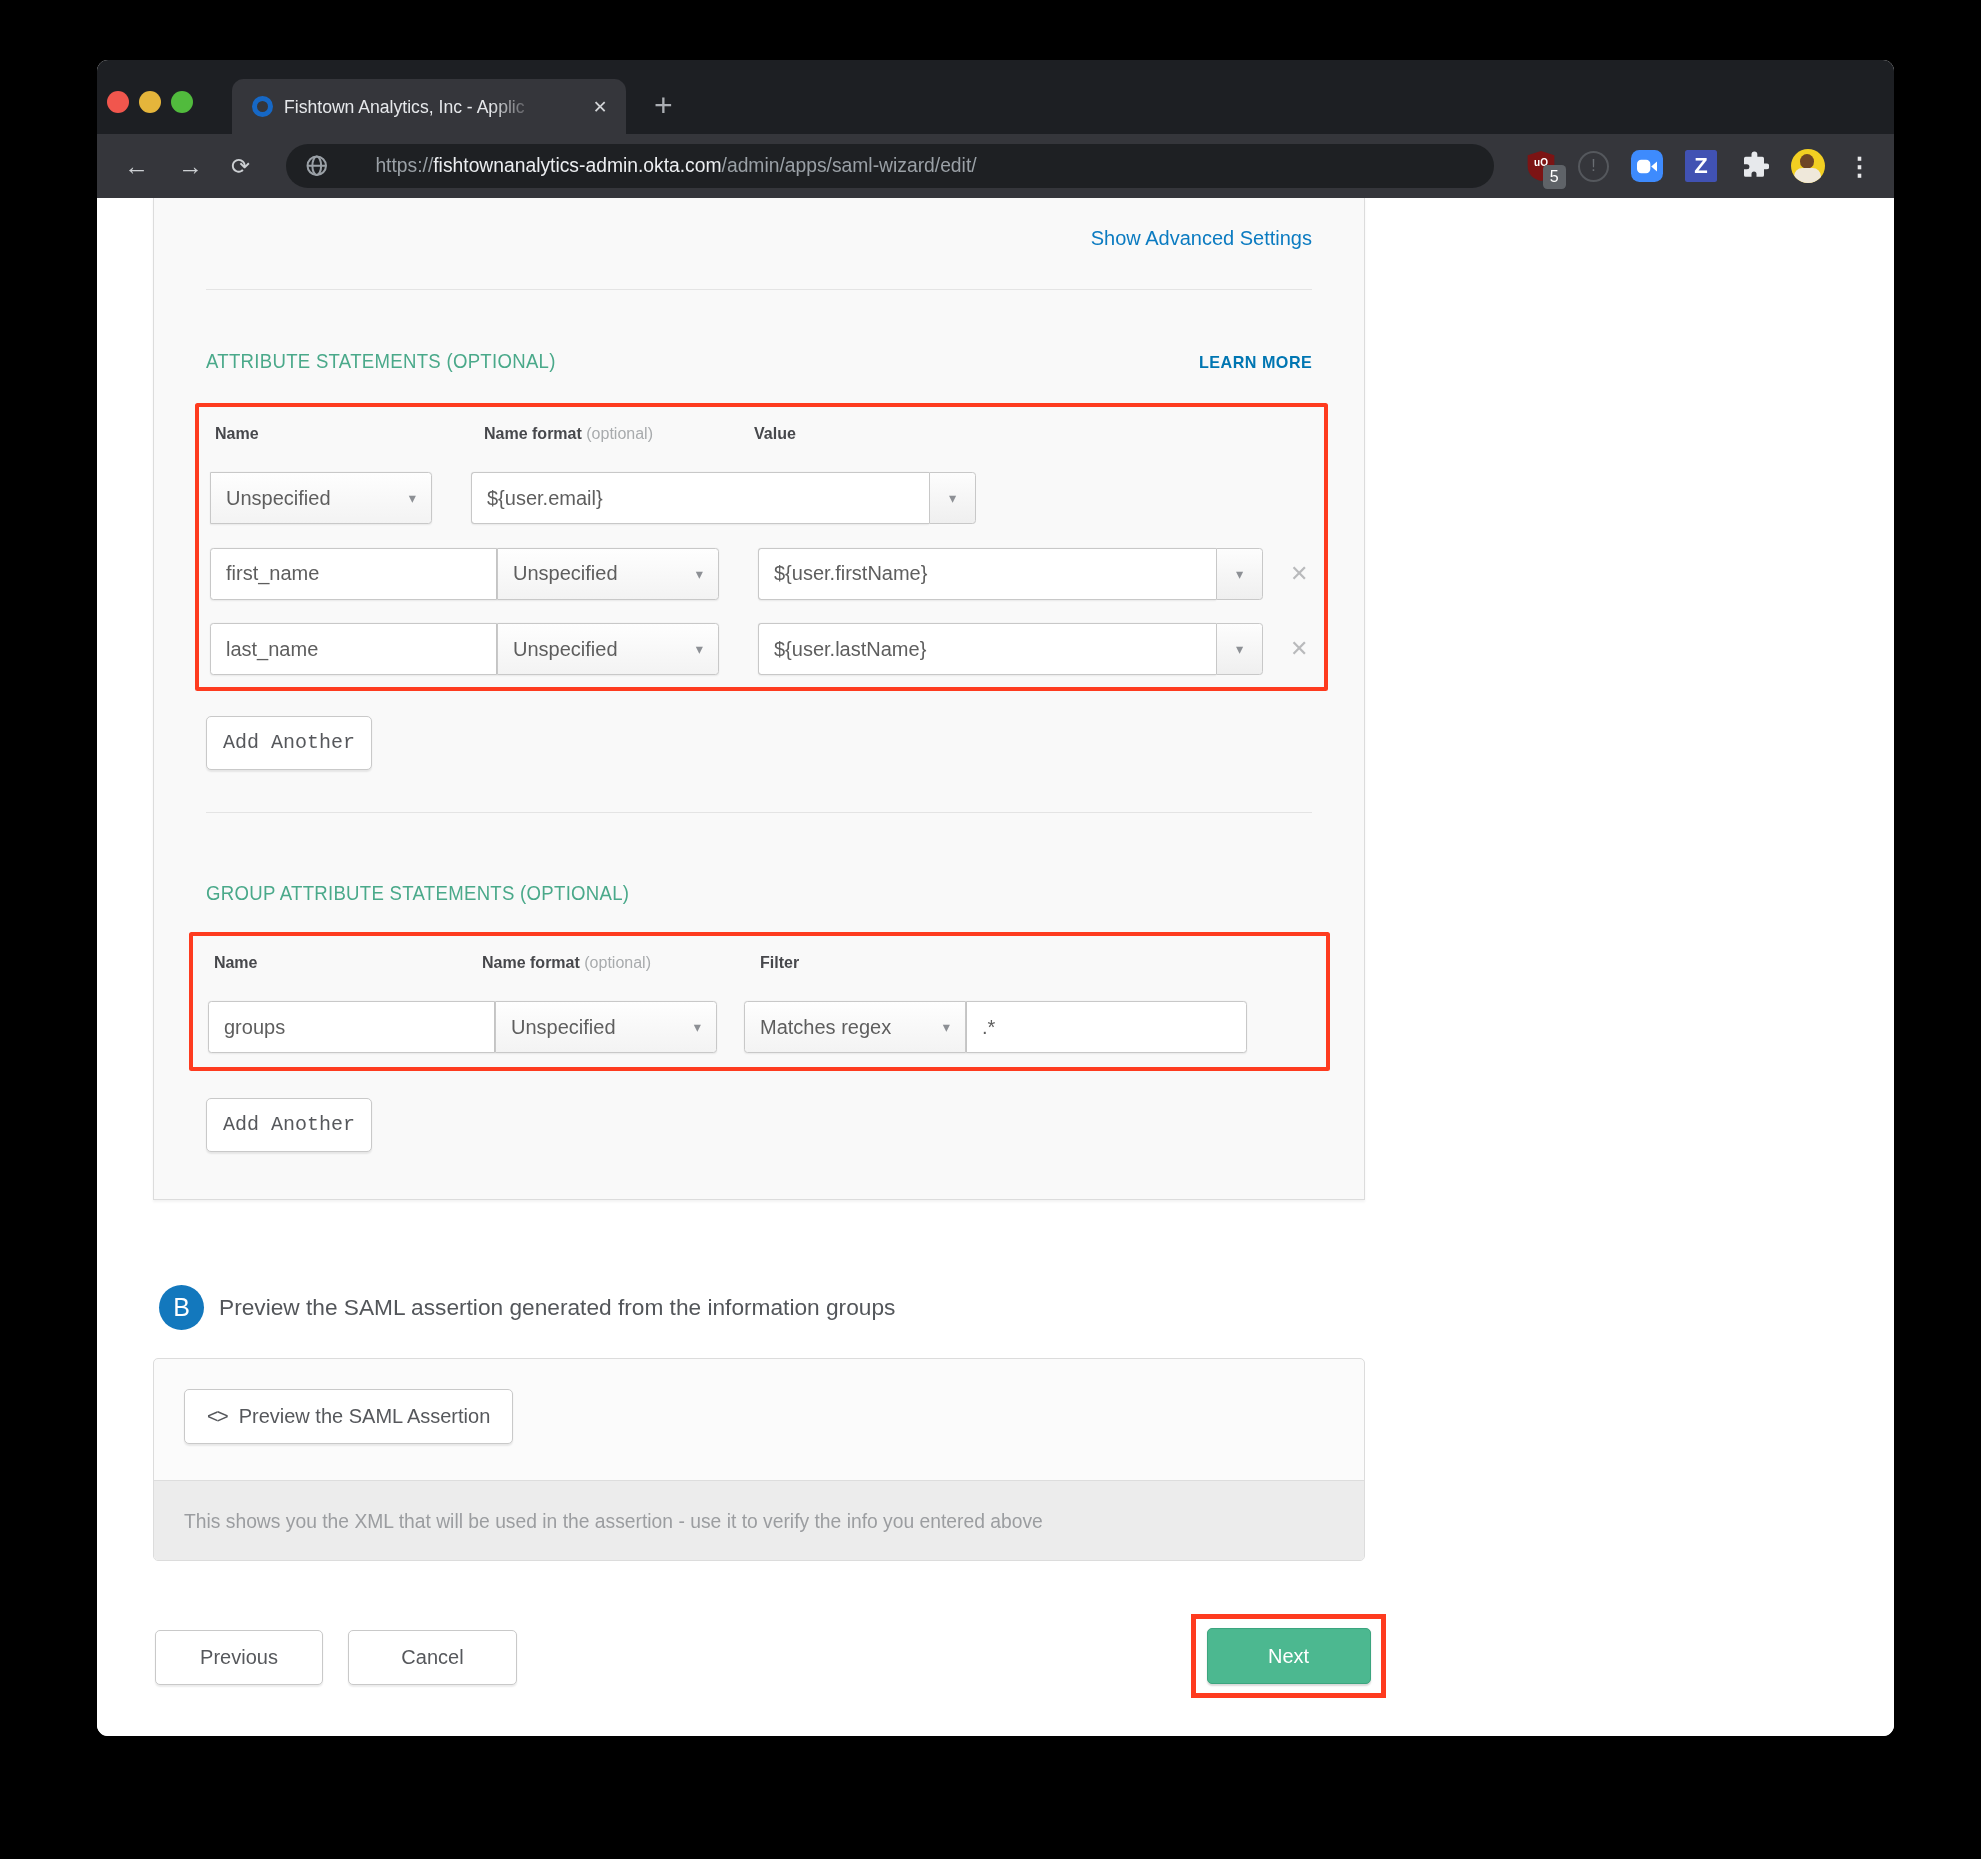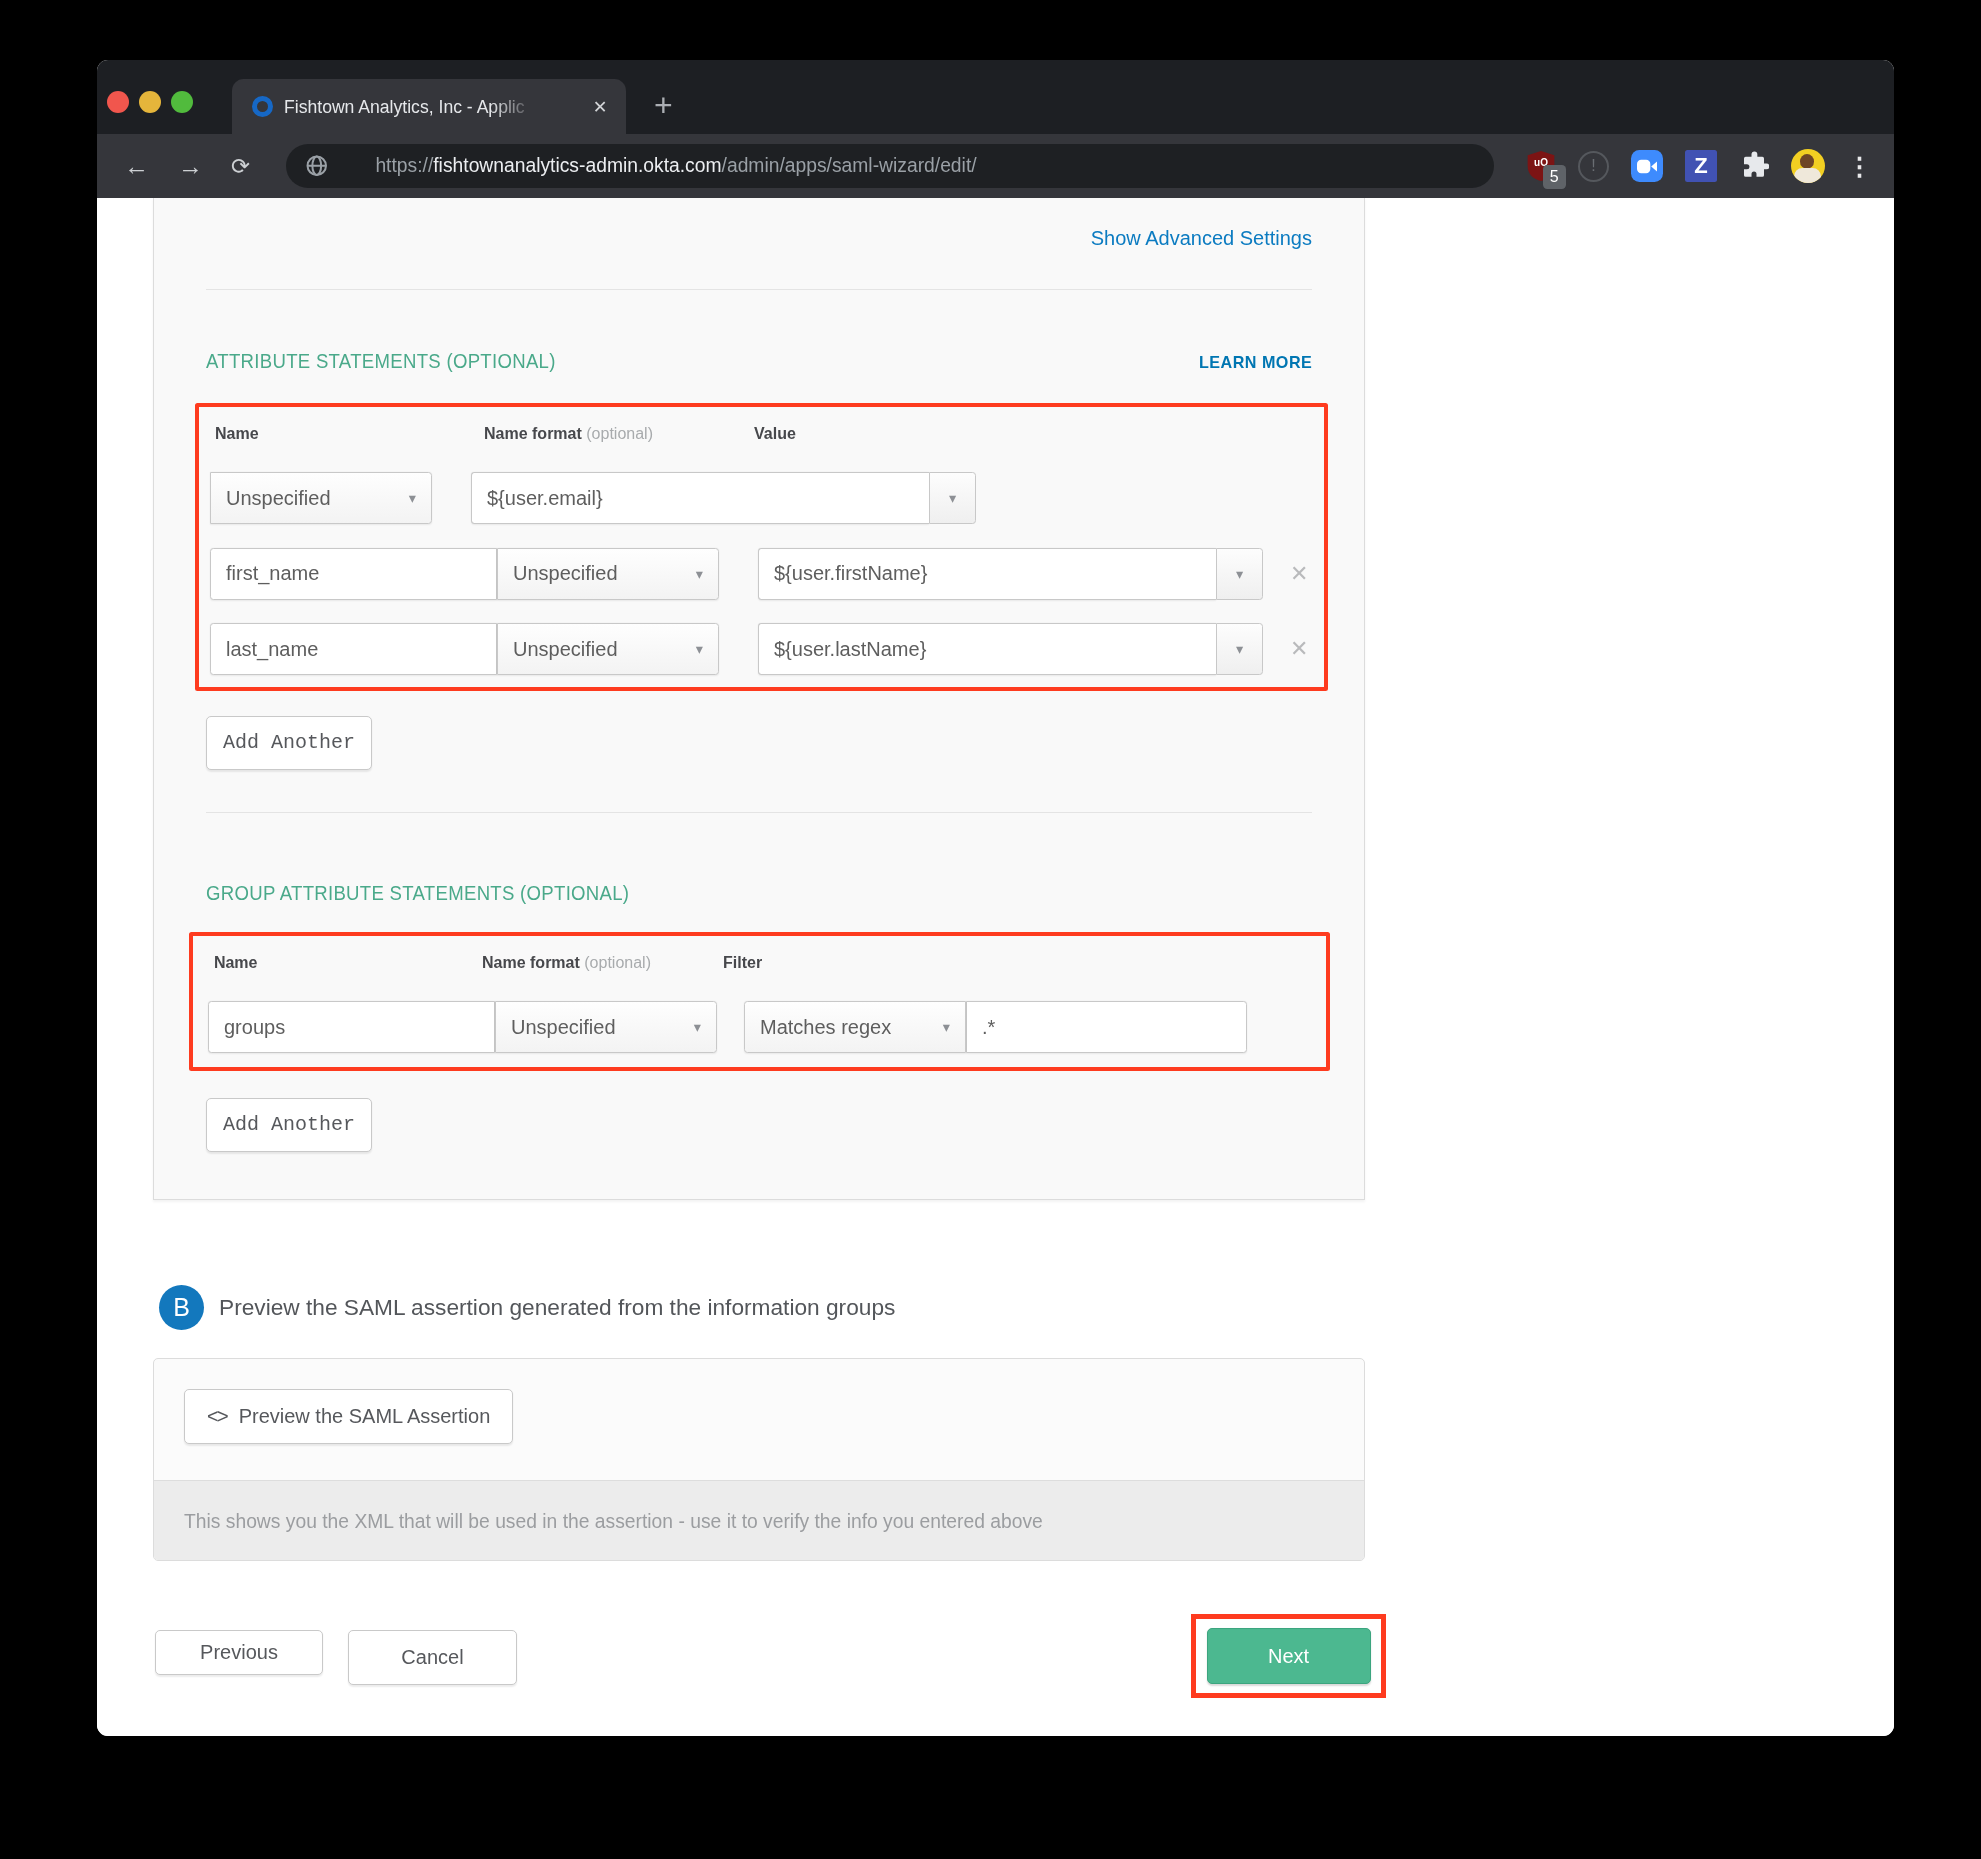--- a/index.html
+++ b/index.html
@@ -112,21 +112,21 @@
   .preview-panel{position:absolute;left:56px;top:1160px;width:1212px;height:203px;
                  border:0.8px solid #dcdcdc;border-radius:5px;box-sizing:border-box;
                  background:#fbfbfb;overflow:hidden;}
   .pv-top{height:121px;position:relative;}
   .pv-btn{position:absolute;left:30px;top:30px;height:55px;padding:0 22px;display:flex;
           align-items:center;gap:11.7px;}
   .pv-code{font-size:20px;color:#56585c;letter-spacing:-1.7px;}
   .pv-foot{height:81px;background:#ececec;border-top:0.8px solid #ddd;display:flex;
            align-items:center;padding:0 30px;color:#9b9da0;font-size:19.3px;}
 
-  .btn.prev{position:absolute;left:58px;top:1432px;width:168px;height:45px;}
+  .btn.prev{position:absolute;left:58px;top:1432px;width:168px;height:55px;}
   .btn.cancel{position:absolute;left:251px;top:1432px;width:169px;height:55px;}
   .next-red{position:absolute;left:1094px;top:1416px;width:195px;height:84px;
             border:5px solid #fe3b1f;box-sizing:border-box;display:flex;align-items:center;
             justify-content:center;}
   .next-btn{width:164px;height:56px;border:0.8px solid #3ca57f;border-radius:5px;
             background:#4cb890;color:#fff;font-size:20px;
             font-family:"Liberation Sans",sans-serif;box-shadow:0 1.7px 1.7px rgba(0,0,0,.15);}
 </style>
 </head>
 <body>
@@ -262,21 +262,21 @@
           <div class="divider d2"></div>
 
           <div class="sec-head h2">
             <span class="green condensed">GROUP ATTRIBUTE STATEMENTS (OPTIONAL)</span>
           </div>
 
           <div class="redbox rb2">
             <div class="cols-head">
               <span class="ch" style="left:5.9px;"><b>Name</b></span>
               <span class="ch" style="left:274px;"><b>Name format</b> <span class="opt">(optional)</span></span>
-              <span class="ch" style="left:515px;"><b>Filter</b></span>
+              <span class="ch" style="left:552px;"><b>Filter</b></span>
             </div>
 
             <div class="form-row last">
               <input class="ctl name-input" value="groups" style="">
               <div class="ctl sel">
                 <span>Unspecified</span>
                 <span class="caret">▾</span>
               </div>
               <div class="spacer32"></div>
               <div class="ctl sel matches">

